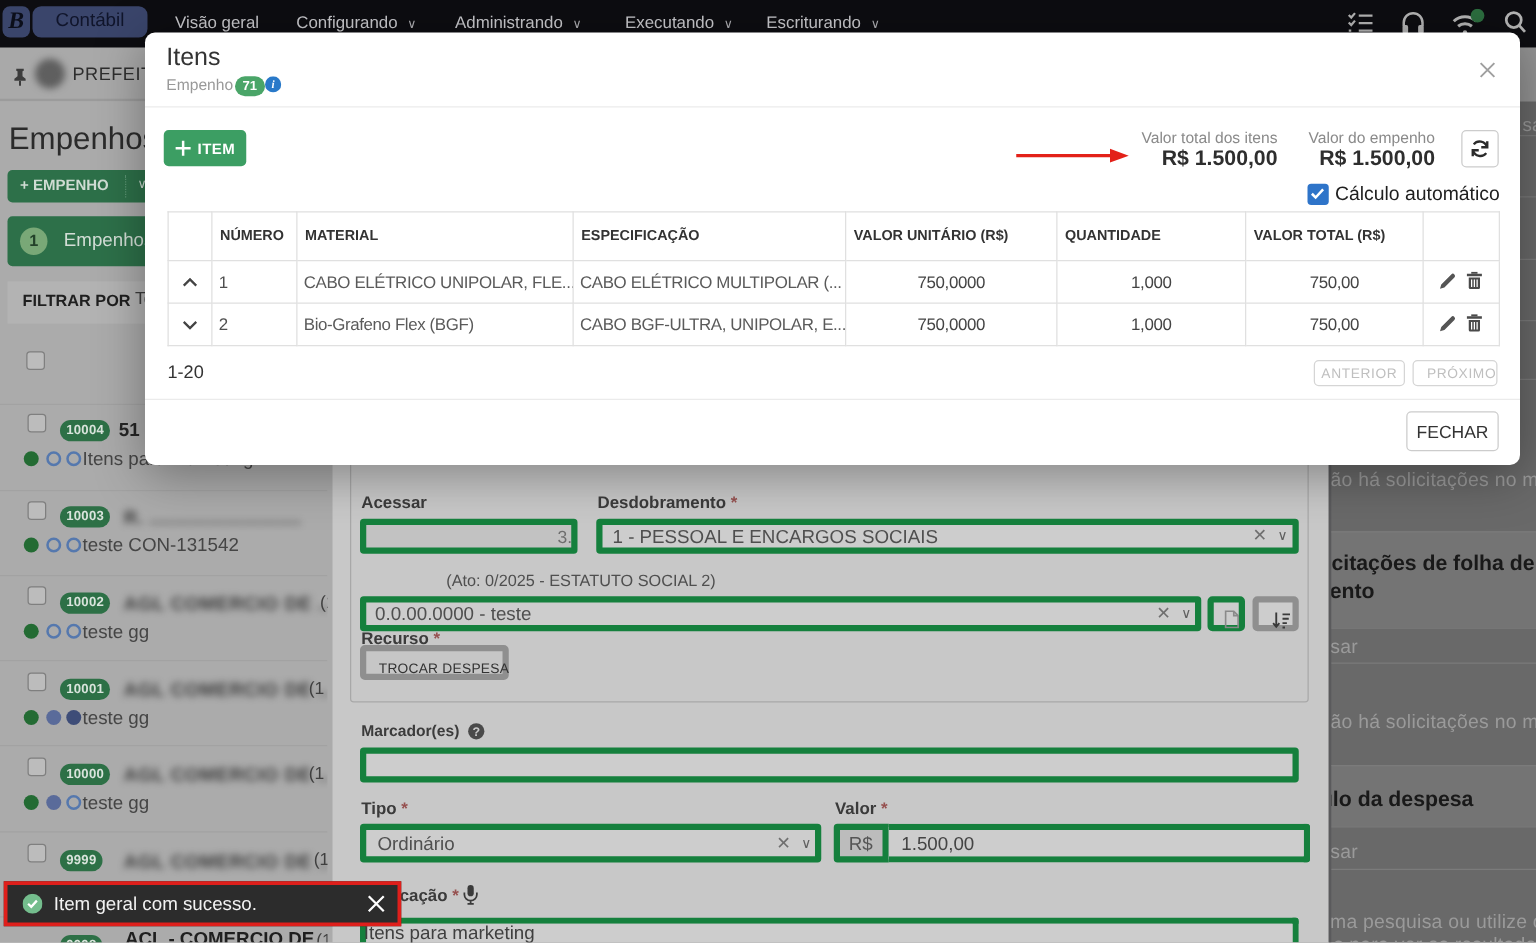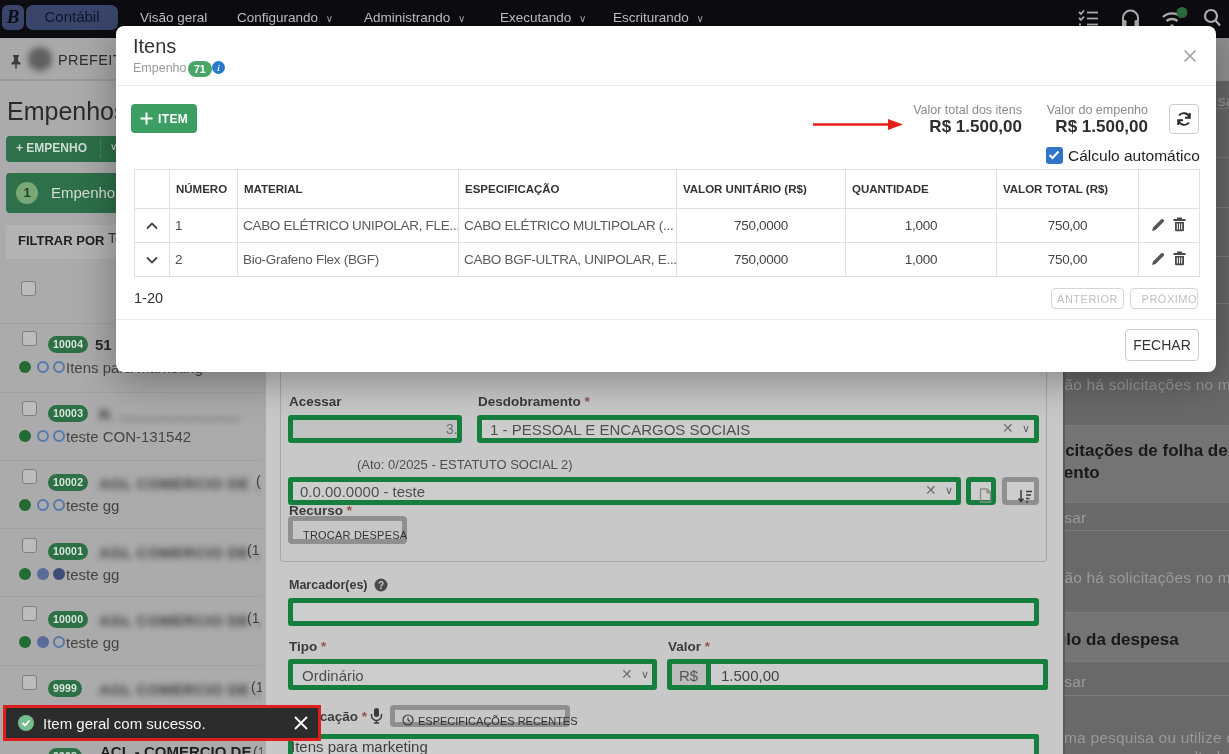--- a/index.html
+++ b/index.html
@@ -230,27 +230,20 @@
   <div class="finput" style="left:401px; top:578px; width:44px; height:31px; background:#bcbcbc; border-radius:3px 0 0 3px;"></div>
   <div class="ftext" style="left:413px; top:586px; color:#555;">R$</div>
   <div class="finput" style="left:445px; top:578px; width:337px; height:31px; border-left:none; border-radius:0 3px 3px 0;"></div>
   <div class="ftext" style="left:455px; top:586px; color:#444;">1.500,00</div>
 
   <div class="flabel" style="left:2px; top:628px;">Especificação <span class="req">*</span></div>
   <svg class="abs" style="left:104px; top:626px;" width="13" height="17" viewBox="0 0 13 17">
     <rect x="4" y="1" width="5" height="9" rx="2.5" fill="#3a3a3a"></rect>
     <path d="M1.5 7 V8.5 a5 5 0 0 0 10 0 V7 M6.5 13.5 V16 M4 16 H9" stroke="#3a3a3a" stroke-width="1.4" fill="none"></path>
   </svg>
-  <div class="finput" style="left:124px; top:624px; width:180px; height:22px; border-color:#8f8f8f; border-radius:4px; background:#c6c6c6;">
-    <svg style="position:absolute; left:7px; top:4px;" width="12" height="12" viewBox="0 0 12 12">
-        <circle cx="6" cy="6" r="5" stroke="#3a3a3a" stroke-width="1.2" fill="none"></circle>
-        <path d="M6 3.5 V6 L8 7.5" stroke="#3a3a3a" stroke-width="1.2" fill="none"></path>
-      </svg>
-    <span style="position:absolute; left:23px; top:5px; color:#2f2f2f; font-size:11px; white-space:nowrap;">ESPECIFICAÇÕES RECENTES</span>
-  </div>
   <div class="finput" style="left:22px; top:653px; width:751px; height:20px; border-bottom:none; border-radius:3px 3px 0 0;"></div>
   <div class="ftext" style="left:25px; top:657px; color:#3f3f3f;">Itens para marketing</div>
 </div>
 
 <div id="rside">
   <div class="rgray" style="left:153px; top:11px; font-size:15px;">sa</div>
   <div class="rsep" style="top:27px;"></div>
   <div class="rsep" style="top:76px;"></div>
   <div class="rsep" style="top:126px;"></div>
   <div class="rsep" style="top:175px;"></div>

